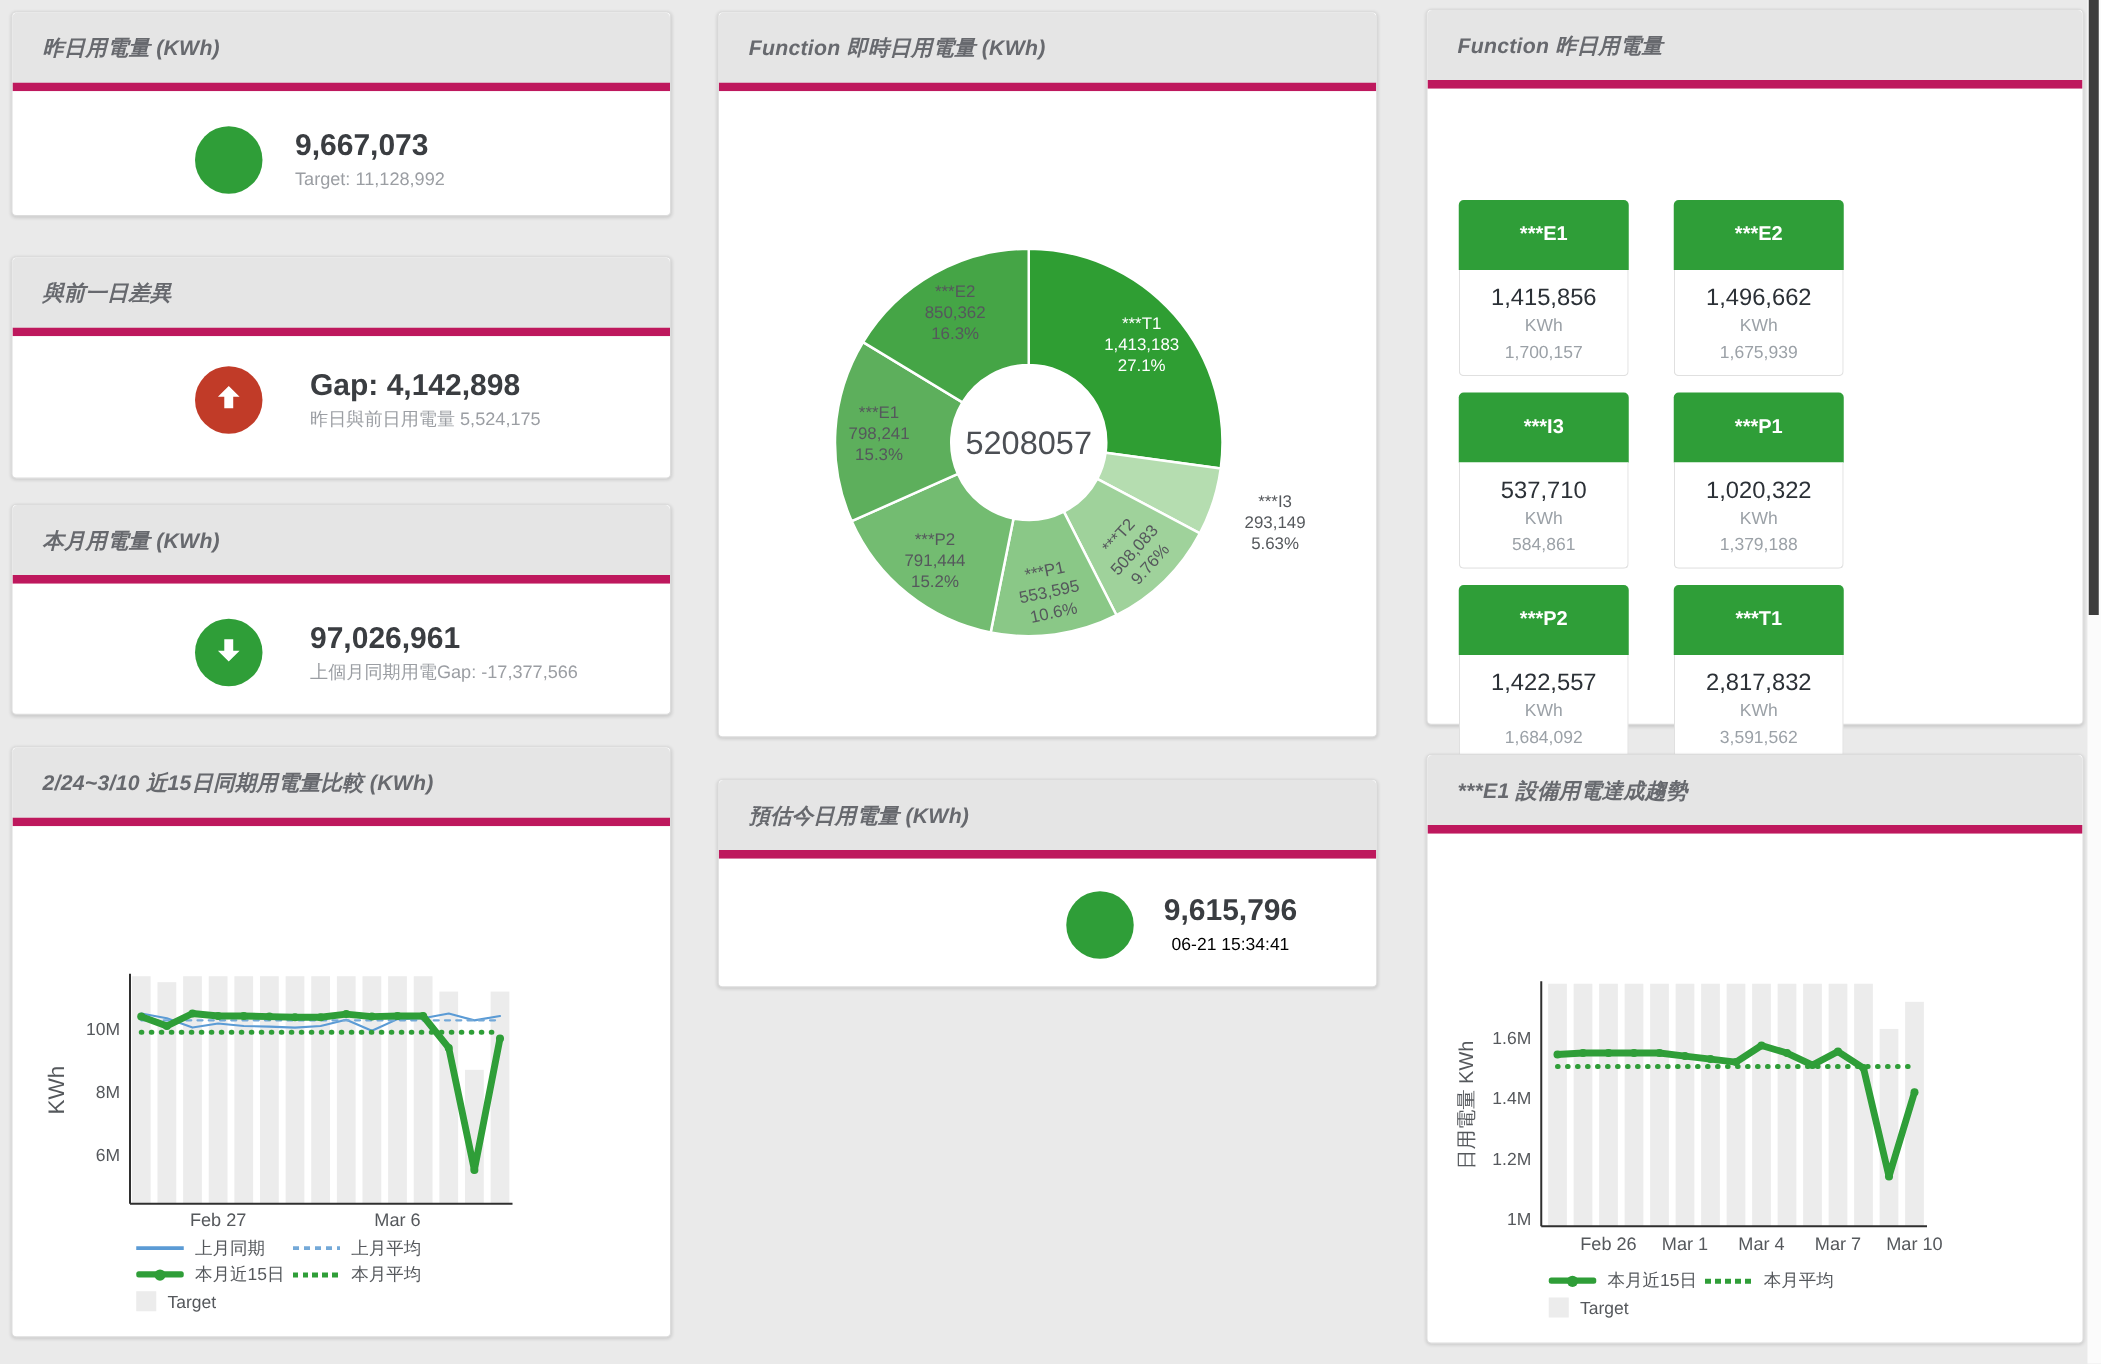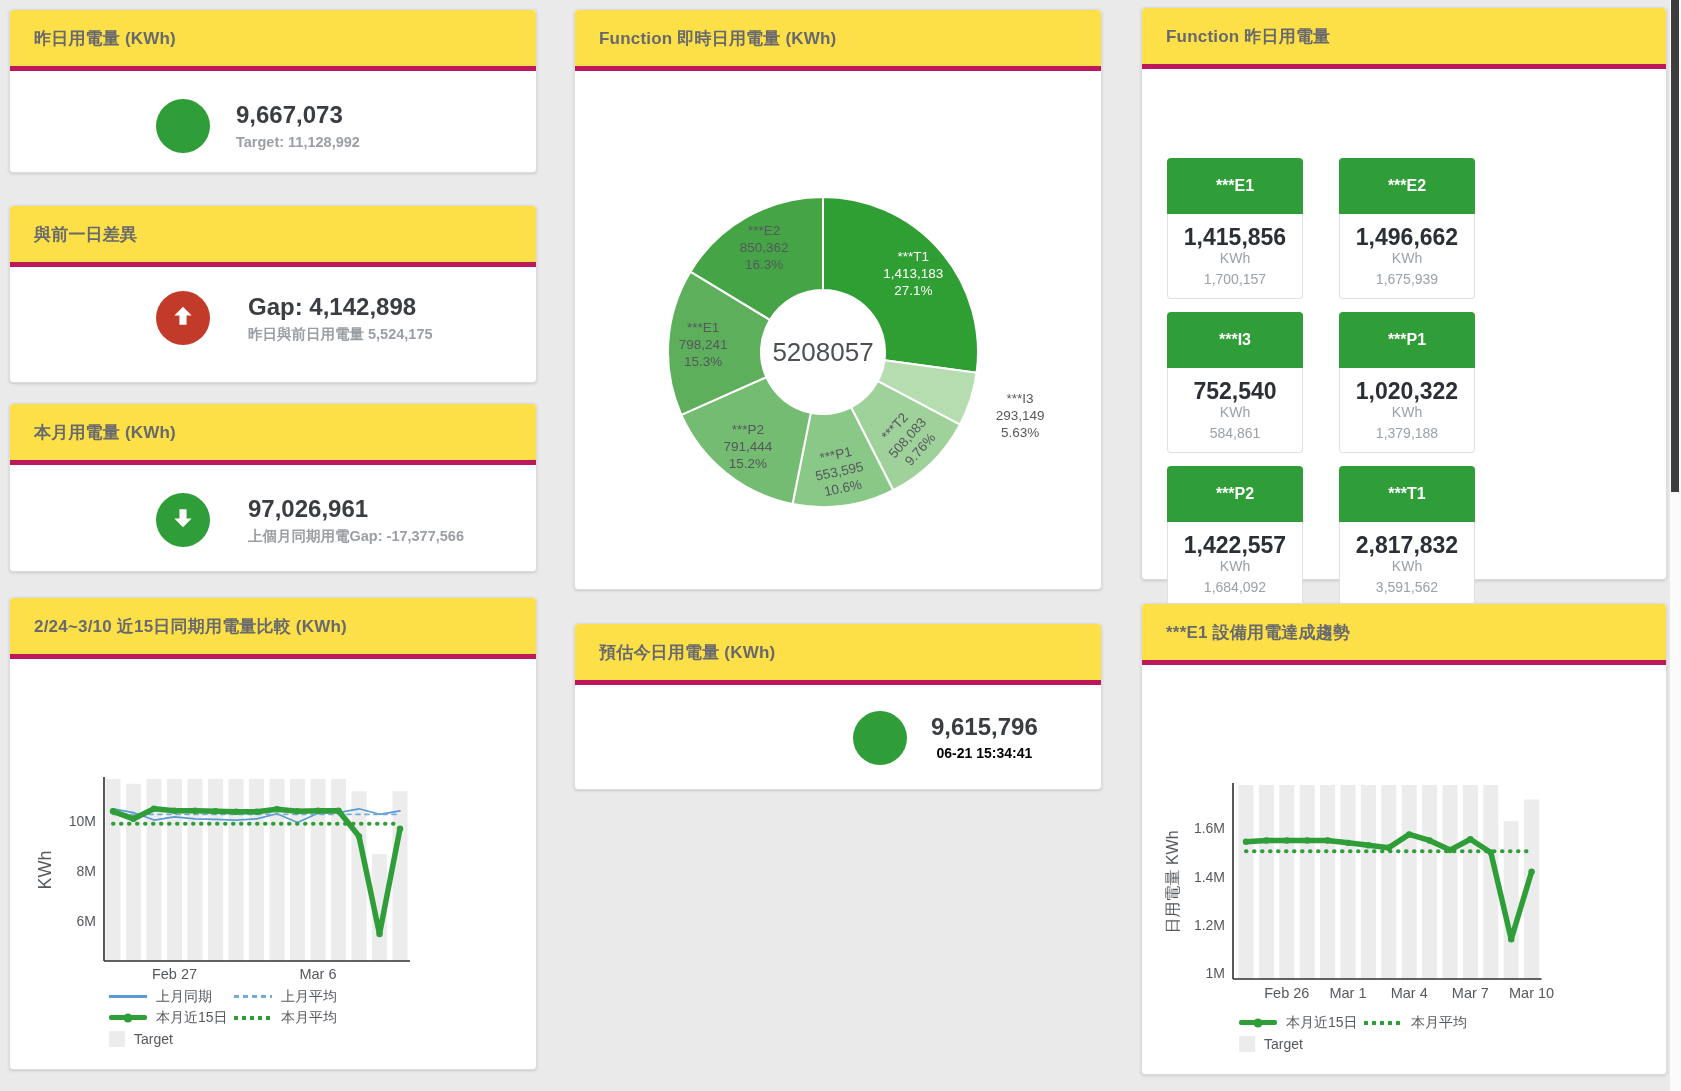--- a/index.html
+++ b/index.html
@@ -7,46 +7,47 @@
     width:1681px;height:1091px;position:relative;overflow:hidden;
     background:#eaeaea;
     font-family:"Liberation Sans","DejaVu Sans",sans-serif;
     -webkit-font-smoothing:antialiased;
   }
   .card{
     position:absolute;background:#fff;border:1px solid #dcdcdc;border-radius:4px;
     box-shadow:0 1px 3px rgba(0,0,0,.14);box-sizing:border-box;
   }
   .card-header{
-    background:#fde047;border-bottom:5px solid #be185d;border-radius:4px 4px 0 0;
+    background:#e5e5e5;border-bottom:7px solid #be185d;border-radius:4px 4px 0 0;
     padding:17px 24px 16px 24px;
+    font-style:italic;
   }
   .card-title{font-size:17px;font-weight:bold;color:#67696e;letter-spacing:.2px;}
   .card-body{position:relative;}
   
   .stat-circle{
     position:absolute;width:54px;height:54px;border-radius:50%;
     display:flex;align-items:center;justify-content:center;
   }
   .stat-text{position:absolute;}
   .stat-value{font-size:24px;font-weight:bold;color:#3a3d41;line-height:26px;white-space:nowrap;}
-  .stat-sub{font-size:14.5px;color:#9b9ea3;line-height:18px;margin-top:5px;white-space:nowrap;font-weight:bold;}
+  .stat-sub{font-size:14.5px;color:#9b9ea3;line-height:18px;margin-top:5px;white-space:nowrap;}
   .stat-sub-time{font-size:14px;line-height:16px;margin-top:5px;text-align:center;}
   
   #lights-grid{position:absolute;left:25px;top:89px;width:478px;display:flex;flex-wrap:wrap;column-gap:36px;row-gap:13px;}
   .tile{width:136px;}
   .tile-head{
     height:56px;border-radius:4px 4px 0 0;display:flex;align-items:center;justify-content:center;
     color:#fff;font-size:16px;font-weight:bold;
   }
   .tile-body{
     border:1px solid #e0e0e0;border-top:none;border-radius:0 0 4px 4px;background:#fff;
     height:85px;box-sizing:border-box;text-align:center;padding-top:12px;
   }
-  .tile-value{font-size:23px;font-weight:bold;color:#2b3036;line-height:22px;}
+  .tile-value{font-size:19px;font-weight:normal;color:#2b3036;line-height:22px;}
   .tile-unit{font-size:14px;color:#9ba1a7;line-height:21px;}
   .tile-target{font-size:14px;color:#9ba1a7;line-height:20px;}
   
   .legend{position:absolute;font-size:14px;color:#55585c;}
   .legend-row{display:flex;align-items:center;height:21px;}
   .legend-item{display:flex;align-items:center;width:125px;}
   .legend-item:last-child{width:auto;}
   .legend-label{margin-left:9px;white-space:nowrap;}
   .sw{flex:none;}
   .sw-line{width:38px;height:3px;}
@@ -252,21 +253,21 @@
           <div class="tile-head" style="background: rgb(47, 158, 56);">***E2</div>
           <div class="tile-body">
             <div class="tile-value">1,496,662</div>
             <div class="tile-unit">KWh</div>
             <div class="tile-target">1,675,939</div>
           </div>
         </div>
         <div class="tile">
           <div class="tile-head" style="background: rgb(47, 158, 56);">***I3</div>
           <div class="tile-body">
-            <div class="tile-value">752,540</div>
+            <div class="tile-value">537,710</div>
             <div class="tile-unit">KWh</div>
             <div class="tile-target">584,861</div>
           </div>
         </div>
         <div class="tile">
           <div class="tile-head" style="background: rgb(47, 158, 56);">***P1</div>
           <div class="tile-body">
             <div class="tile-value">1,020,322</div>
             <div class="tile-unit">KWh</div>
             <div class="tile-target">1,379,188</div>

